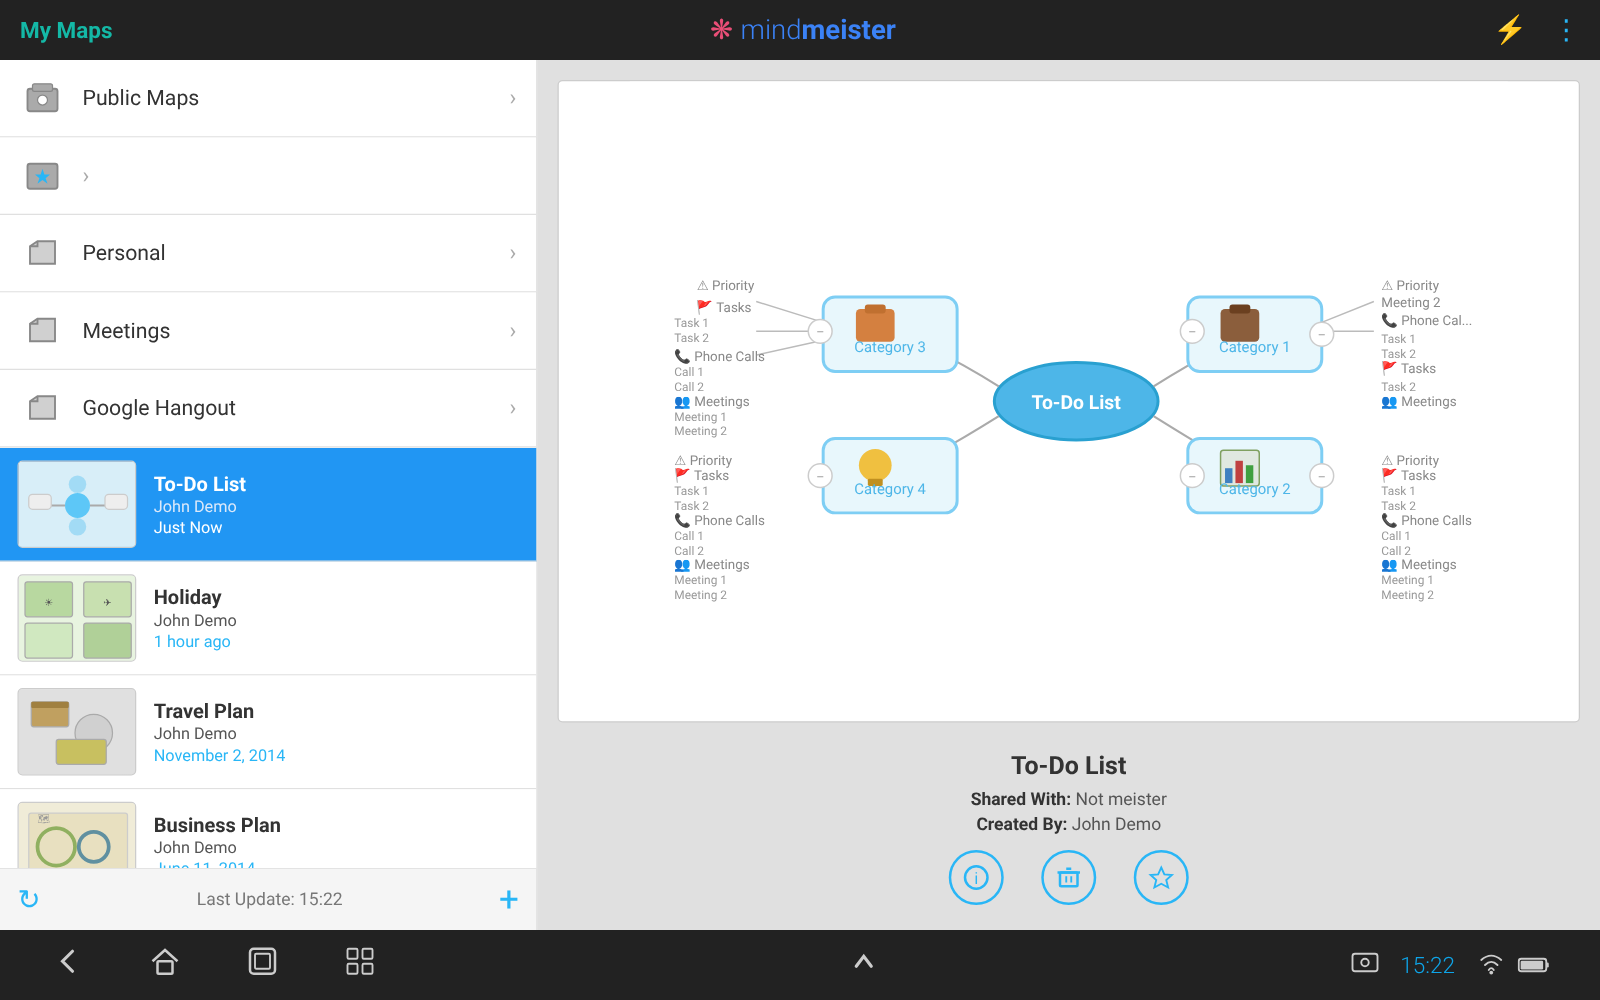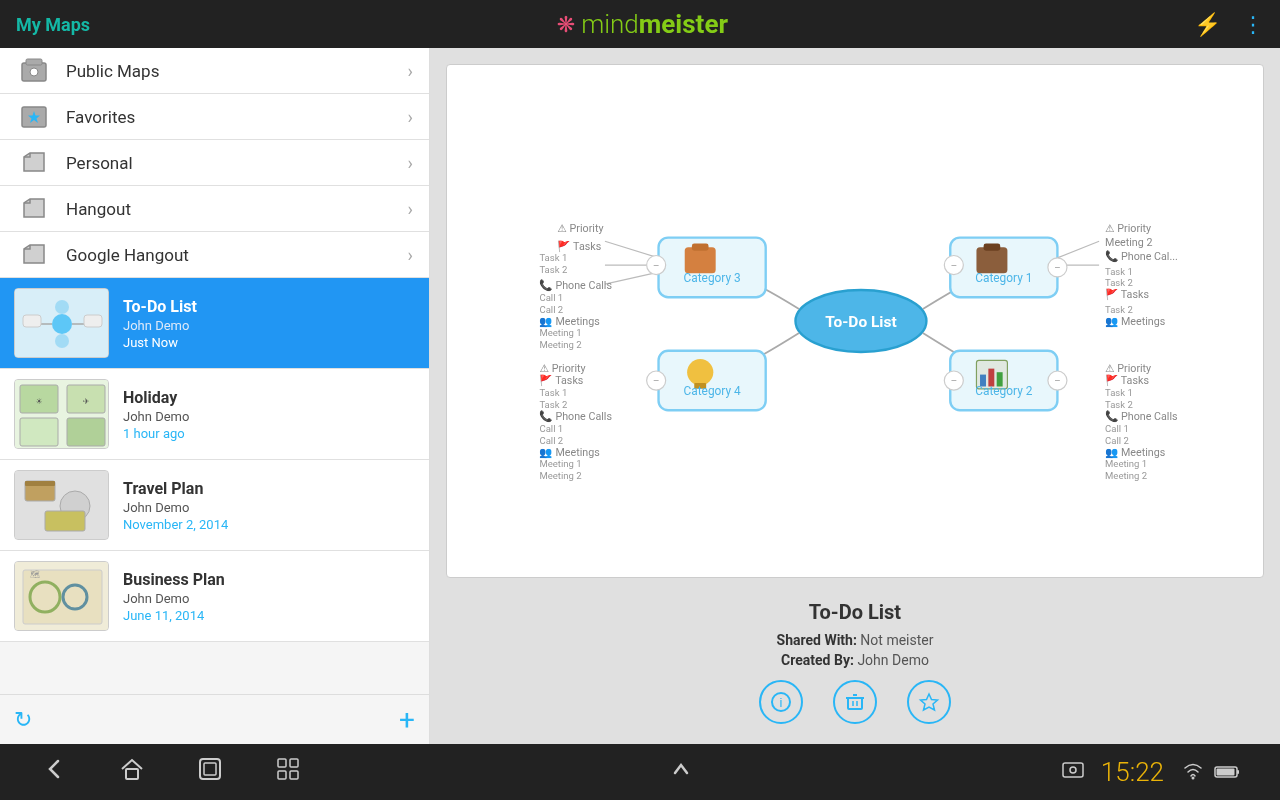--- a/index.html
+++ b/index.html
@@ -31,21 +31,21 @@
       border-right: 1px solid #ddd;
       display: flex;
       flex-direction: column;
       overflow: hidden;
     }
 
     .sidebar-nav-item {
       display: flex;
       align-items: center;
       padding: 0 16px;
-      height: 46px;
+      height: 62px;
       border-bottom: 1px solid #e0e0e0;
       background: #fff;
       cursor: pointer;
     }
     .sidebar-nav-icon { width: 36px; height: 36px; display: flex; align-items: center; justify-content: center; margin-right: 14px; }
     .sidebar-nav-label { flex: 1; font-size: 17px; color: #333; }
     .sidebar-nav-chevron { color: #aaa; font-size: 18px; }
 
     .sidebar-list {
       flex: 1;
@@ -158,21 +158,21 @@
     .thumb-travel { background: linear-gradient(135deg, #e8e8e8, #d0d0d0); }
     .thumb-business { background: linear-gradient(135deg, #f8f4e8, #ece8d0); }
   </style>
 </head>
 <body>
 
 <div class="top-bar">
   <div class="top-bar-left">My Maps</div>
   <div class="top-bar-center">
     <span style="color:#e94e77; font-size:22px;">❋</span>
-    <span style="color:#84cc16; font-size:26px;"><span style="font-weight:300;">mind</span><span style="font-weight:bold;">meister</span></span>
+    <span style="color:#3b82f6; font-size:22px;"><span style="font-weight:300;">mind</span><span style="font-weight:bold;">meister</span></span>
   </div>
   <div class="top-bar-right">
     <span style="color:#29b6f6; font-size:22px;">⚡</span>
     <span style="color:#29b6f6; font-size:22px;">⋮</span>
   </div>
 </div>
 
 <div class="main-layout">
 
   <div class="sidebar">
@@ -189,21 +189,20 @@
       <span class="sidebar-nav-chevron">›</span>
     </div>
 
     <div id="nav-favorites" class="sidebar-nav-item">
       <div class="sidebar-nav-icon">
         <svg width="28" height="28" viewBox="0 0 28 28" fill="none">
           <rect x="2" y="4" width="24" height="20" rx="2" fill="#aaa" stroke="#888" stroke-width="1.5"></rect>
           <polygon points="14,8 15.5,12.5 20,12.5 16.5,15.5 18,20 14,17 10,20 11.5,15.5 8,12.5 12.5,12.5" fill="#29b6f6"></polygon>
         </svg>
       </div>
-      <span class="sidebar-nav-label">Favorites</span>
       <span class="sidebar-nav-chevron">›</span>
     </div>
 
     <div id="nav-personal" class="sidebar-nav-item">
       <div class="sidebar-nav-icon">
         <svg width="28" height="28" viewBox="0 0 28 28" fill="none">
           <path d="M4 22 L4 8 L10 4 L24 4 L24 22 Z" fill="#d0d0d0" stroke="#888" stroke-width="1.5"></path>
           <path d="M4 8 L10 8 L10 4" fill="none" stroke="#888" stroke-width="1.5"></path>
         </svg>
       </div>
@@ -211,21 +210,21 @@
       <span class="sidebar-nav-chevron">›</span>
     </div>
 
     <div id="nav-meetings" class="sidebar-nav-item">
       <div class="sidebar-nav-icon">
         <svg width="28" height="28" viewBox="0 0 28 28" fill="none">
           <path d="M4 22 L4 8 L10 4 L24 4 L24 22 Z" fill="#d0d0d0" stroke="#888" stroke-width="1.5"></path>
           <path d="M4 8 L10 8 L10 4" fill="none" stroke="#888" stroke-width="1.5"></path>
         </svg>
       </div>
-      <span class="sidebar-nav-label">Hangout</span>
+      <span class="sidebar-nav-label">Meetings</span>
       <span class="sidebar-nav-chevron">›</span>
     </div>
 
     <div id="nav-google-hangout" class="sidebar-nav-item">
       <div class="sidebar-nav-icon">
         <svg width="28" height="28" viewBox="0 0 28 28" fill="none">
           <path d="M4 22 L4 8 L10 4 L24 4 L24 22 Z" fill="#d0d0d0" stroke="#888" stroke-width="1.5"></path>
           <path d="M4 8 L10 8 L10 4" fill="none" stroke="#888" stroke-width="1.5"></path>
         </svg>
       </div>
@@ -305,20 +304,21 @@
           <div class="sidebar-map-title">Business Plan</div>
           <div class="sidebar-map-author">John Demo</div>
           <div class="sidebar-map-date" style="color:#29b6f6;">June 11, 2014</div>
         </div>
       </div>
 
     </div>
 
     <div class="sidebar-footer">
       <span style="color:#29b6f6; font-size:22px; cursor:pointer;">↻</span>
+      <span class="sidebar-footer-text">Last Update: 15:22</span>
       <span style="color:#29b6f6; font-size:28px; cursor:pointer;">+</span>
     </div>
 
   </div>
 
   <div class="right-panel">
 
     <div class="map-preview">
       <svg class="mindmap-svg" viewBox="0 0 590 430" xmlns="http://www.w3.org/2000/svg">
 
@@ -495,21 +495,21 @@
         </svg>
     </span>
   </div>
   <div class="bottom-bar-right">
     <span>
       <svg width="24" height="24" viewBox="0 0 24 24" fill="none">
           <rect x="2" y="5" width="20" height="14" rx="2" stroke="#ccc" stroke-width="1.5" fill="none"></rect>
           <circle cx="12" cy="12" r="3" stroke="#ccc" stroke-width="1.5" fill="none"></circle>
         </svg>
     </span>
-    <span style="color:#eab308; font-size:26px; font-weight:300; margin-left:6px;text-align:right;">15:22</span>
+    <span style="color:#0ea5e9; font-size:18px; font-weight:300; margin-left:6px;text-align:right;">15:22</span>
     <span style="margin-left:8px;">
       <svg width="22" height="22" viewBox="0 0 22 22" fill="none">
           <path d="M3 9 Q11 2 19 9" stroke="#ccc" stroke-width="1.5" fill="none" stroke-linecap="round"></path>
           <path d="M6 13 Q11 8 16 13" stroke="#ccc" stroke-width="1.5" fill="none" stroke-linecap="round"></path>
           <path d="M9 17 Q11 14 13 17" stroke="#ccc" stroke-width="1.5" fill="none" stroke-linecap="round"></path>
           <circle cx="11" cy="19" r="1.5" fill="#ccc"></circle>
         </svg>
     </span>
     <span>
       <svg width="26" height="14" viewBox="0 0 26 14" fill="none">

